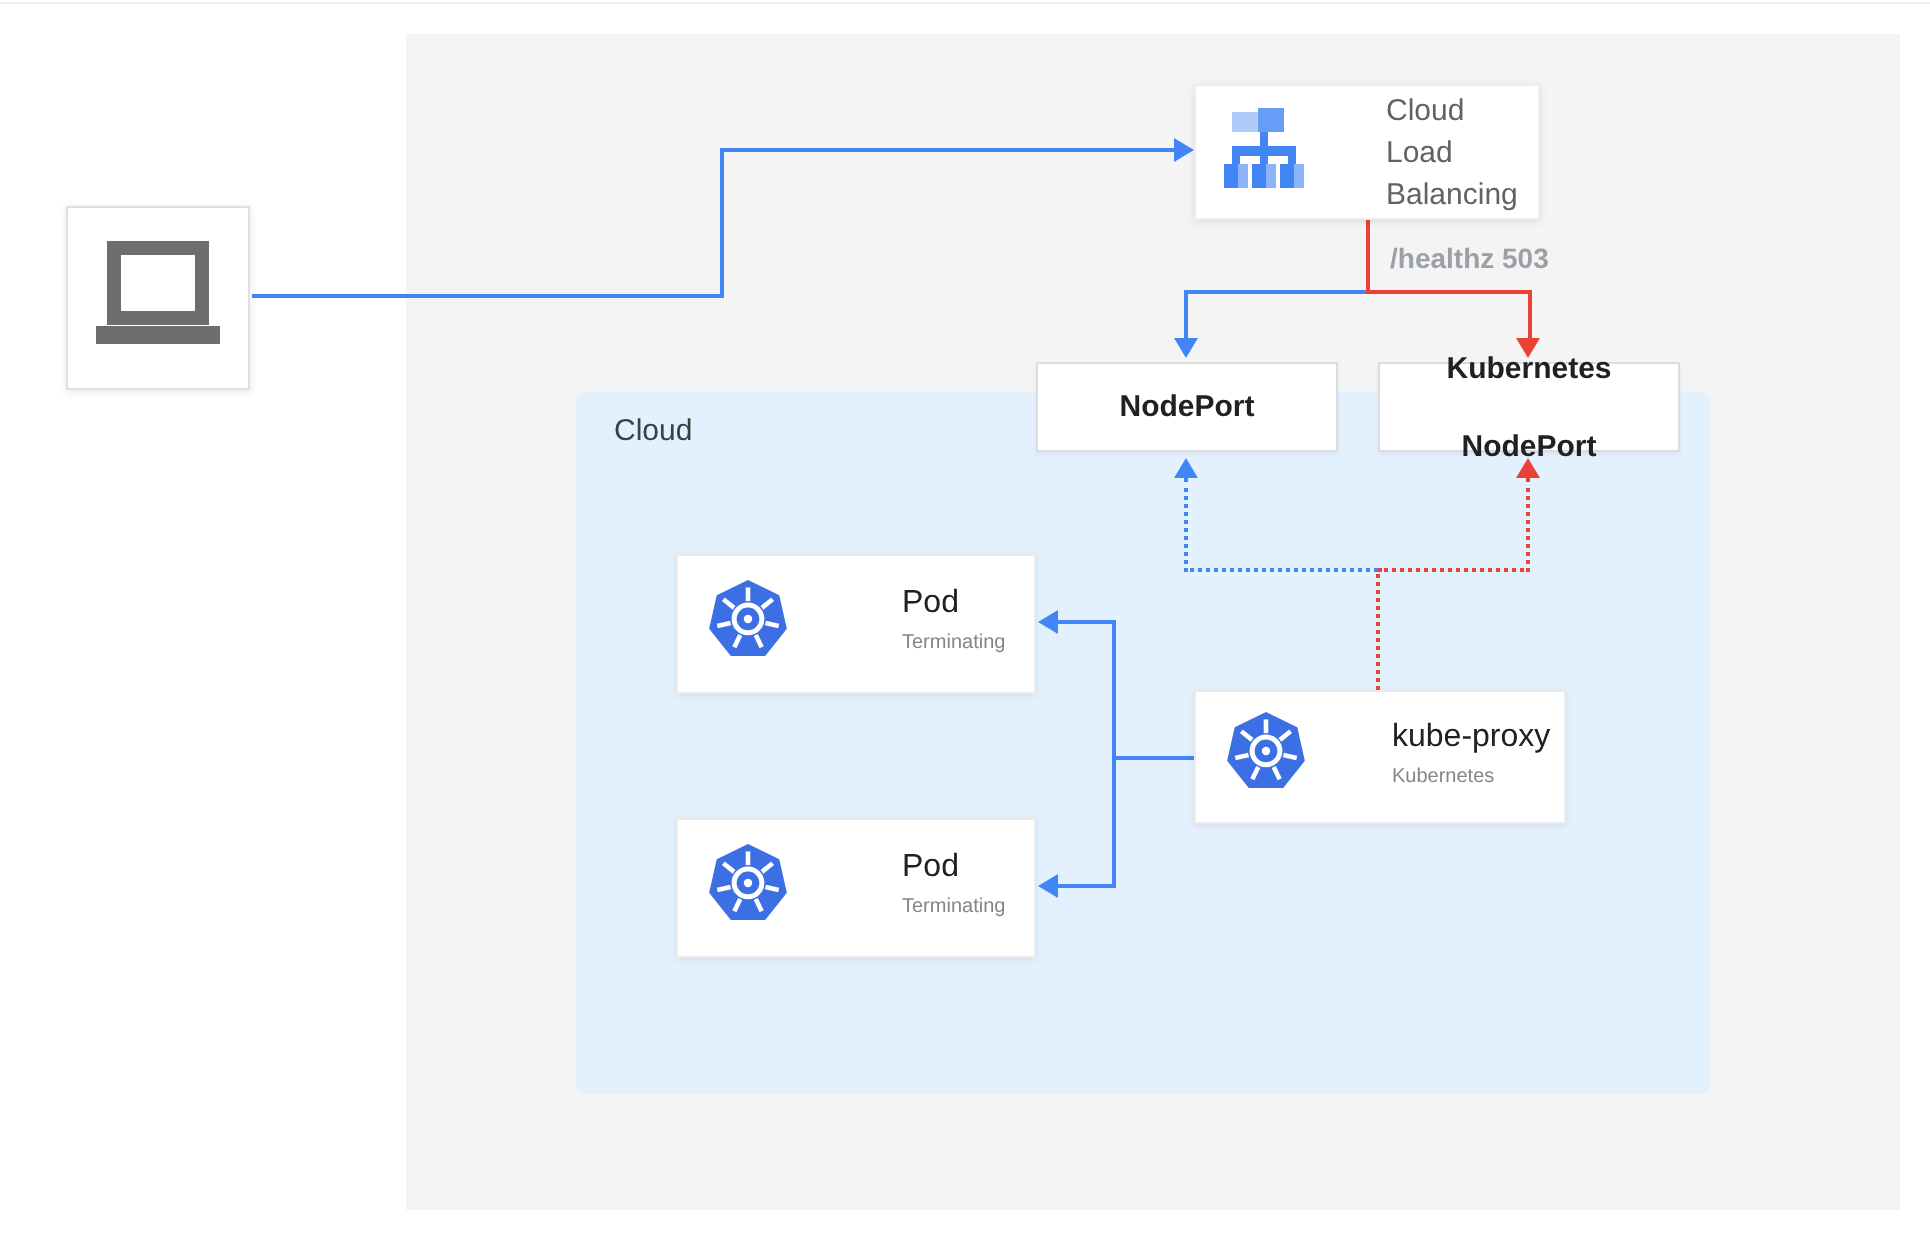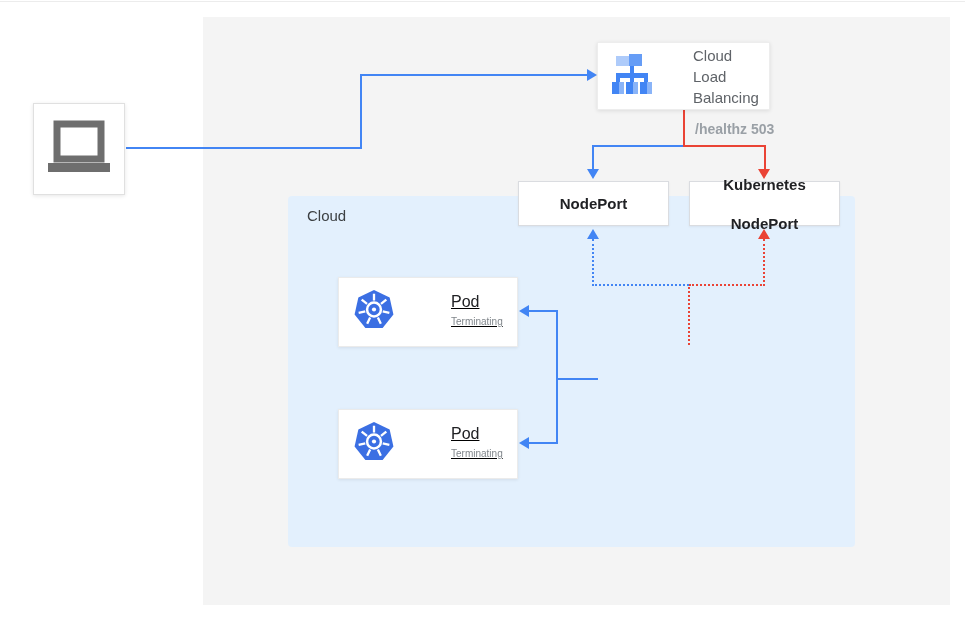--- a/index.html
+++ b/index.html
@@ -24,21 +24,21 @@
   .port-box{border:1px solid #dadce0;box-shadow:0 1px 2px rgba(0,0,0,.06);
     display:flex;flex-direction:column;align-items:center;justify-content:center;
     font-weight:700;font-size:15px;color:var(--text-dark);text-align:center;line-height:19px;}
   .nodeport-box{left:518px;top:181px;width:151px;height:45px;}
   .hcnp-box{left:689px;top:181px;width:151px;height:45px;}
   .entity-box{border:1px solid #ebebeb;box-shadow:0 1px 3px rgba(0,0,0,.08);display:flex;align-items:center;}
   .pod-box1{left:338px;top:277px;width:180px;height:70px;}
   .pod-box2{left:338px;top:409px;width:180px;height:70px;}
   .kp-box{left:597px;top:345px;width:186px;height:67px;}
   .entity-box svg{margin-left:14px;flex:0 0 auto;}
-  .entity-txt{margin-left:36px;text-decoration:underline;}
+  .entity-txt{margin-left:36px;}
   .kp-box .entity-txt{margin-left:22px;}
   .entity-title{font-size:16px;color:var(--text-dark);line-height:20px;}
   .entity-sub{font-size:10px;color:#80868b;line-height:20px;}
 
   .healthz{position:absolute;left:695px;top:121px;font-size:14px;font-weight:700;color:var(--muted-gray);text-align:center;}
 
   .ln{position:absolute;}
   .solid-blue{background:var(--blue);}
   .solid-red{background:var(--red);}
   .dot-v-blue{width:0;border-left:2px dotted var(--blue);}
@@ -172,13 +172,35 @@
           <line x1="26.65" y1="14.2" x2="31.73" y2="10.15"></line>
         </g>
       </svg>
     </span>
     <div class="entity-txt">
       <div class="entity-title">Pod</div>
       <div class="entity-sub">Terminating</div>
     </div>
   </div>
 
+  <div class="box entity-box kp-box">
+    <span>
+      <svg width="42" height="42" viewBox="0 0 40 40">
+        <polygon points="20,1 5.1,8.2 1.5,24.2 11.8,37.1 28.2,37.1 38.5,24.2 34.9,8.2" fill="#3b6fe3"></polygon>
+        <circle cx="20" cy="19.5" r="6.6" fill="none" stroke="#fff" stroke-width="2.4"></circle>
+        <circle cx="20" cy="19.5" r="2" fill="#fff"></circle>
+        <g stroke="#fff" stroke-width="2.2">
+          <line x1="20" y1="11" x2="20" y2="4.5"></line>
+          <line x1="13.35" y1="14.2" x2="8.27" y2="10.15"></line>
+          <line x1="11.71" y1="21.39" x2="5.37" y2="22.84"></line>
+          <line x1="16.31" y1="27.16" x2="13.49" y2="33.02"></line>
+          <line x1="23.69" y1="27.16" x2="26.51" y2="33.02"></line>
+          <line x1="28.29" y1="21.39" x2="34.63" y2="22.84"></line>
+          <line x1="26.65" y1="14.2" x2="31.73" y2="10.15"></line>
+        </g>
+      </svg>
+    </span>
+    <div class="entity-txt">
+      <div class="entity-title">kube-proxy</div>
+      <div class="entity-sub">Kubernetes</div>
+    </div>
+  </div>
 </div>
 
 </body></html>

